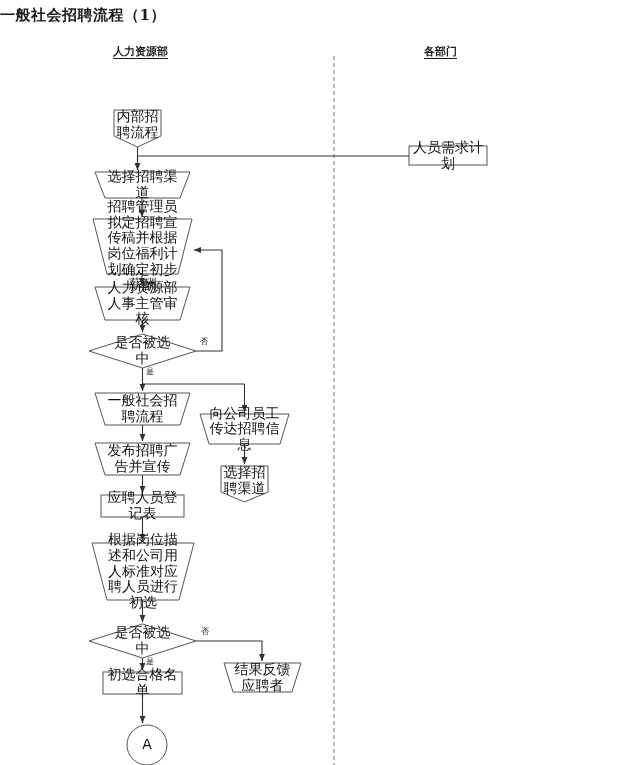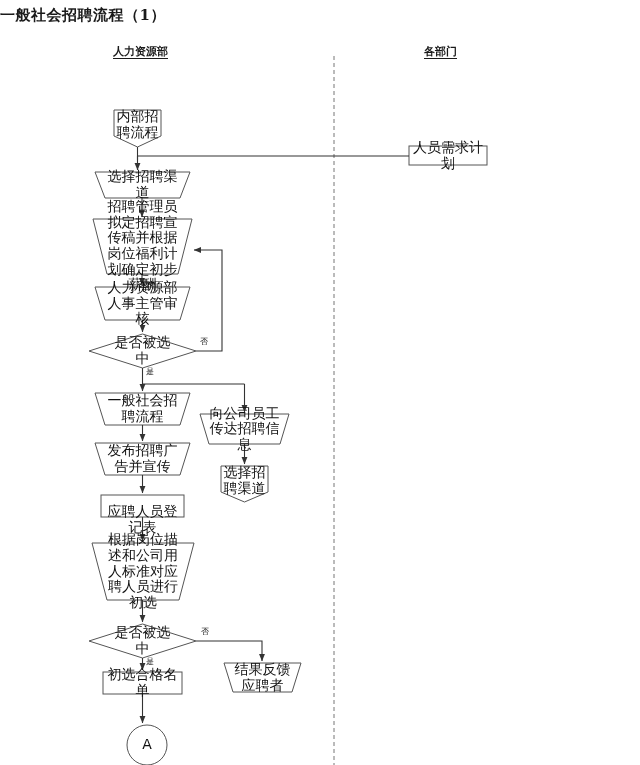--- a/index.html
+++ b/index.html
@@ -166,21 +166,21 @@
   </div>
 
   <div class="node shape-text" style="left:221px;top:466px;width:47px;height:30px;">
     <span class="lbl">选择招聘渠道</span>
   </div>
 
   <div class="node shape-text" style="left:100px;top:443px;width:85px;height:32px;">
     <span class="lbl">发布招聘广告并宣传</span>
   </div>
 
-  <div class="node shape-text" style="left:101px;top:495px;width:83px;height:22px;margin-top:14px;">
+  <div class="node shape-text" style="left:101px;top:495px;width:83px;height:22px;">
     <span class="lbl">应聘人员登记表</span>
   </div>
 
   <div class="node shape-text" style="left:101px;top:545px;width:84px;height:53px;">
     <span class="lbl">根据岗位描述和公司用人标准对应聘人员进行初选</span>
   </div>
 
   <div class="node shape-text" style="left:106px;top:632px;width:73px;height:18px;">
     <span class="lbl">是否被选中</span>
   </div>

